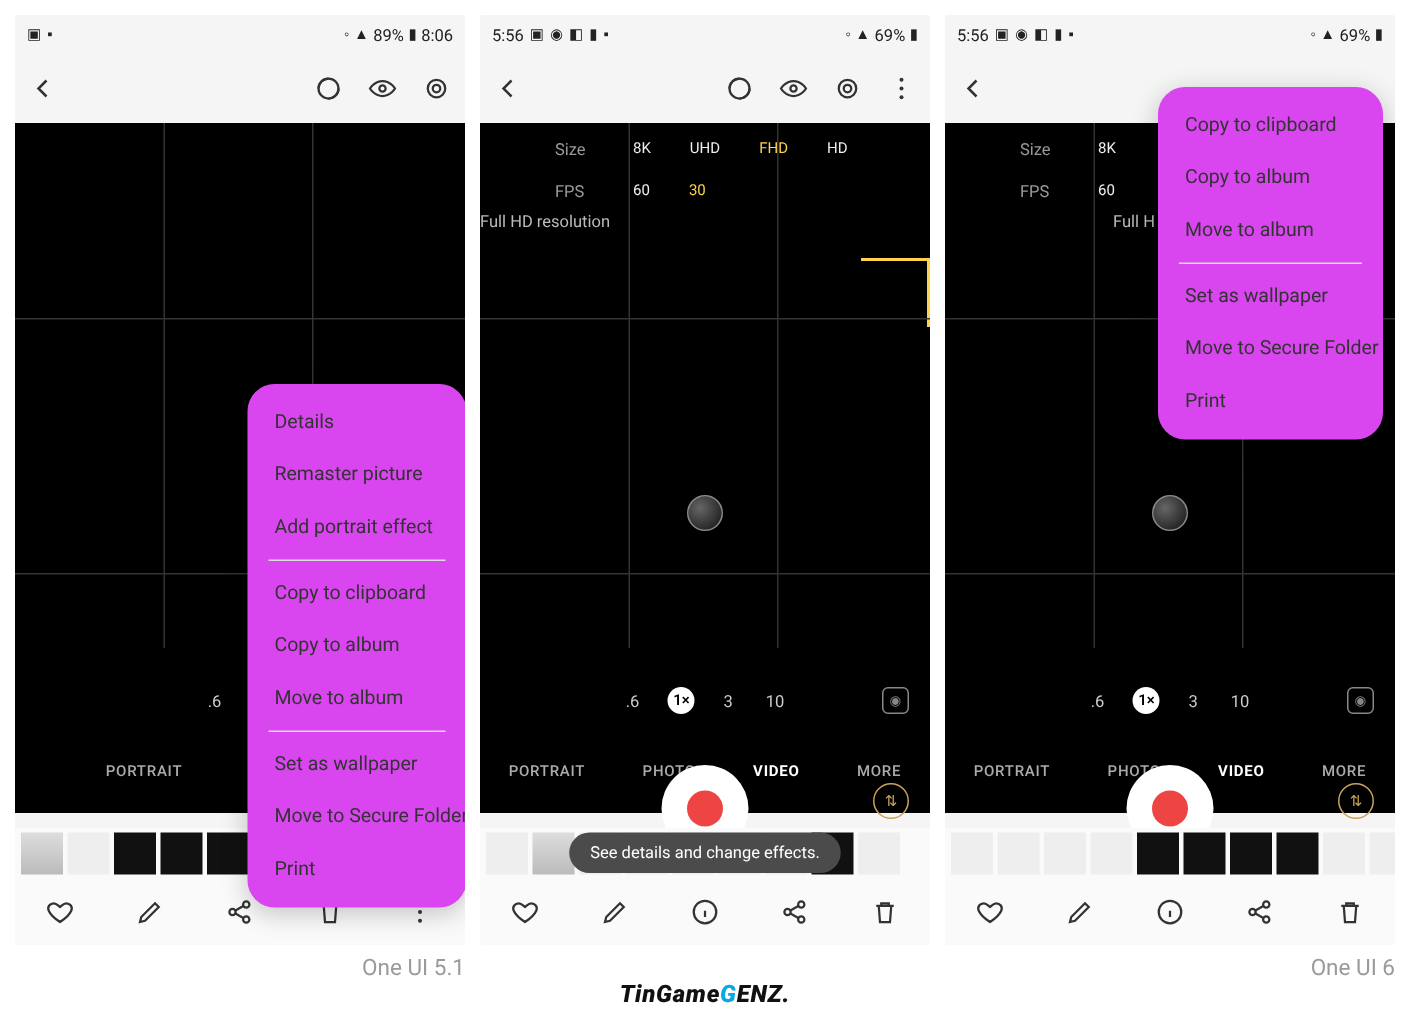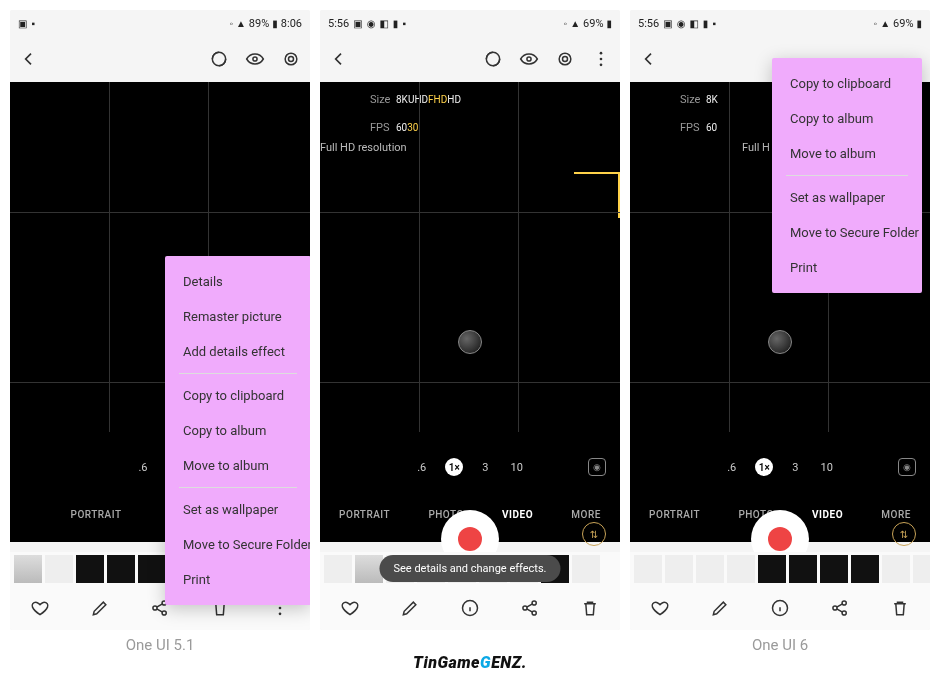--- a/index.html
+++ b/index.html
@@ -47,21 +47,21 @@
   .ab-ico { width:22px; height:22px; display:flex; align-items:center; justify-content:center; color:#333; }
   
   .camview {
     position: relative;
     width: 100%;
     height: 460px;
     background: #000;
     color: #fff;
   }
   .size-row, .fps-row {
-    display:flex; align-items:center; 
+    display:flex; align-items:center; gap:26px;
     font-size:12px; color:#ccc;
     padding: 6px 0 0 50px;
     height: 28px;
   }
   .size-row .lbl, .fps-row .lbl { width:26px; font-size:11px; color:#999;}
   .opt { color:#eee; font-weight:400; font-size:10px;text-align:right; }
   .opt.active-yellow { color:#ffd24a; }
   .reslabel { font-size:11px; color:#bbb; margin-top:3px;}
   .grid-overlay {
     position:absolute; inset:0; pointer-events:none;
@@ -114,38 +114,38 @@
   .thumb.mix { background:linear-gradient(#ddd,#bbb);}
   
   .toolbar {
     position:absolute; left:0; right:0; bottom:0; height:44px;
     background:#fafafa;
     display:flex; align-items:center; justify-content:space-around;
   }
   .tb-ico { width:22px; height:22px; color:#333; display:flex; align-items:center; justify-content:center;}
   
   .popup {
-    position:absolute; background:#f0abfc; border-radius:2px;
+    position:absolute; background:#d946ef; border-radius:18px;
     box-shadow:0 4px 18px rgba(0,0,0,0.22);
     padding:8px 0; z-index:50;
     font-size:13px; color:#333;
   }
   .popup .item { padding:10px 18px; white-space:nowrap; }
   .popup .sep { height:1px; background:#ddd; margin:4px 14px; }
   
   .tip {
     position:absolute; left:50%; transform:translateX(-50%);
     bottom:48px; background:#4b4b4b; color:#fff; font-size:11px;
     padding:7px 14px; border-radius:18px; z-index:60; white-space:nowrap;
   }
   
   .caption-row {
     display:flex; gap:10px; padding:2px 10px; justify-content:space-between;
   }
-  .caption { width:300px; text-align:center; font-size:15px; color:#9a9a9a;}
+  .caption { width:300px; text-align:right; font-size:15px; color:#9a9a9a;}
   
   .watermark {
     position:absolute; left:50%; bottom:8px; transform:translateX(-50%);
     font-size:16px; font-weight:900; font-style:italic; letter-spacing:0.5px;
     color:#111;
   }
   .watermark .g { color:#0aa8e6; }
   svg { display:block; }
 </style>
 </head>
@@ -211,21 +211,21 @@
       </div>
       <div class="mode-row">
         <span class="mode">PORTRAIT</span>
         <span class="mode active" style="color:#fff">P</span>
       </div>
     </div>
 
     <div class="popup" style="left:155px; top:246px; width:146px;">
       <div class="item">Details</div>
       <div class="item">Remaster picture</div>
-      <div class="item">Add details effect</div>
+      <div class="item">Add portrait effect</div>
       <div class="sep"></div>
       <div class="item">Copy to clipboard</div>
       <div class="item">Copy to album</div>
       <div class="item">Move to album</div>
       <div class="sep"></div>
       <div class="item">Set as wallpaper</div>
       <div class="item">Move to Secure Folder</div>
       <div class="item">Print</div>
     </div>
 

